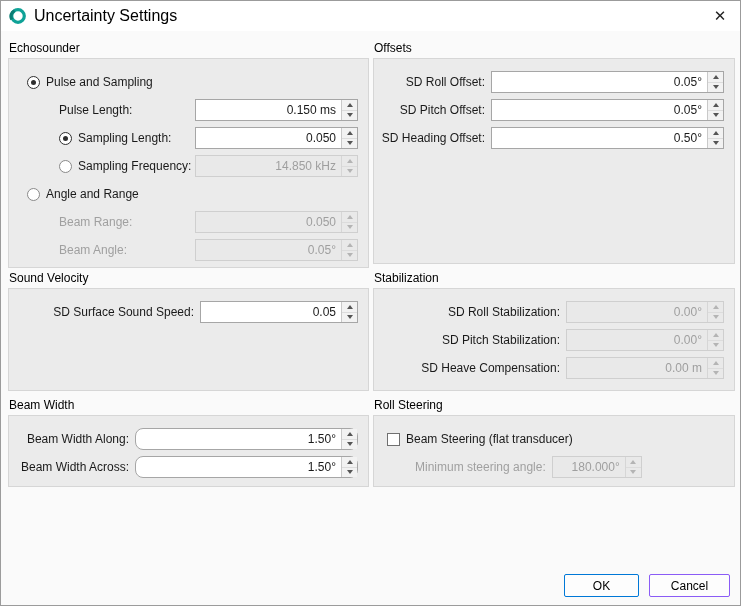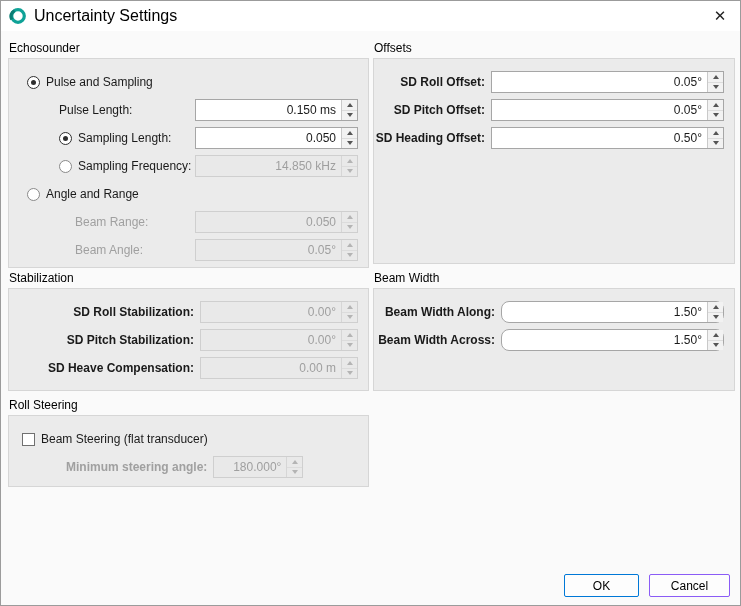--- a/index.html
+++ b/index.html
@@ -52,22 +52,22 @@
   }
   .row {
     height: 22px; flex: none;
     display: flex; align-items: center;
     margin-bottom: 6px;
   }
   .row.right { justify-content: flex-end; }
   .indent1 { margin-left: 18px; }
   .indent2 { margin-left: 50px; }
   .lbl { white-space: nowrap; }
-  .lbl.dim { color: #a0a0a0; margin-left: 16px; }
-  .gap6 { margin-right: 6px; font-weight: bold; }
+  .lbl.dim { color: #a0a0a0; }
+  .gap6 { margin-right: 6px; }
   .mr10 { margin-right: 10px; }
   .push { margin-left: auto; }
   
   .spinbox {
     display: flex; height: 22px; flex: none;
     background: #ffffff;
     border: 1px solid #a6a6a6;
   }
   .spinval {
     flex: 1; text-align: right;
@@ -293,20 +293,41 @@
                 <span class="sb">
                     <i class="tri-down"></i>
                   </span>
               </span>
             </div>
           </div>
 
         </div>
       </div>
 
+      <div class="group">
+        <div class="group-title">Sound Velocity</div>
+        <div class="group-body">
+
+          <div class="row right">
+            <span class="lbl gap6">SD Surface Sound Speed:</span>
+            <div class="spinbox w158 mr10">
+              <span class="spinval">0.05</span>
+              <span class="spinbtns">
+                <span class="sb">
+                    <i class="tri-up"></i>
+                  </span>
+                <span class="sb">
+                    <i class="tri-down"></i>
+                  </span>
+              </span>
+            </div>
+          </div>
+
+        </div>
+      </div>
 
       <div class="group">
         <div class="group-title">Stabilization</div>
         <div class="group-body">
 
           <div class="row right">
             <span class="lbl gap6">SD Roll Stabilization:</span>
             <div class="spinbox disabled w158 mr10">
               <span class="spinval">0.00°</span>
               <span class="spinbtns">

